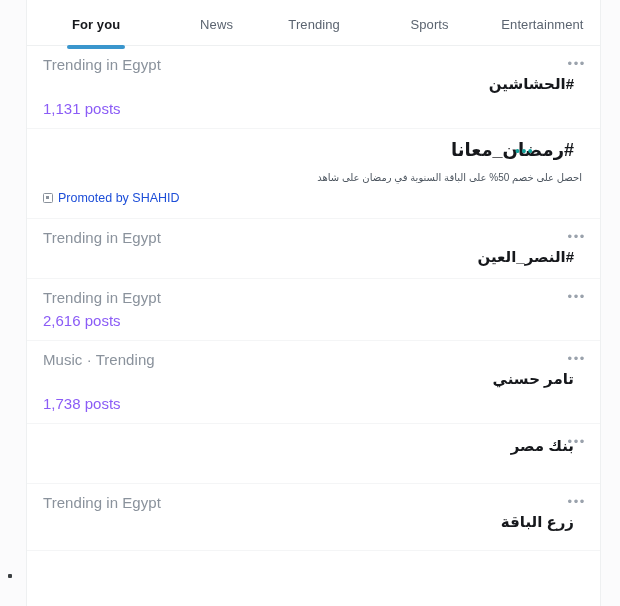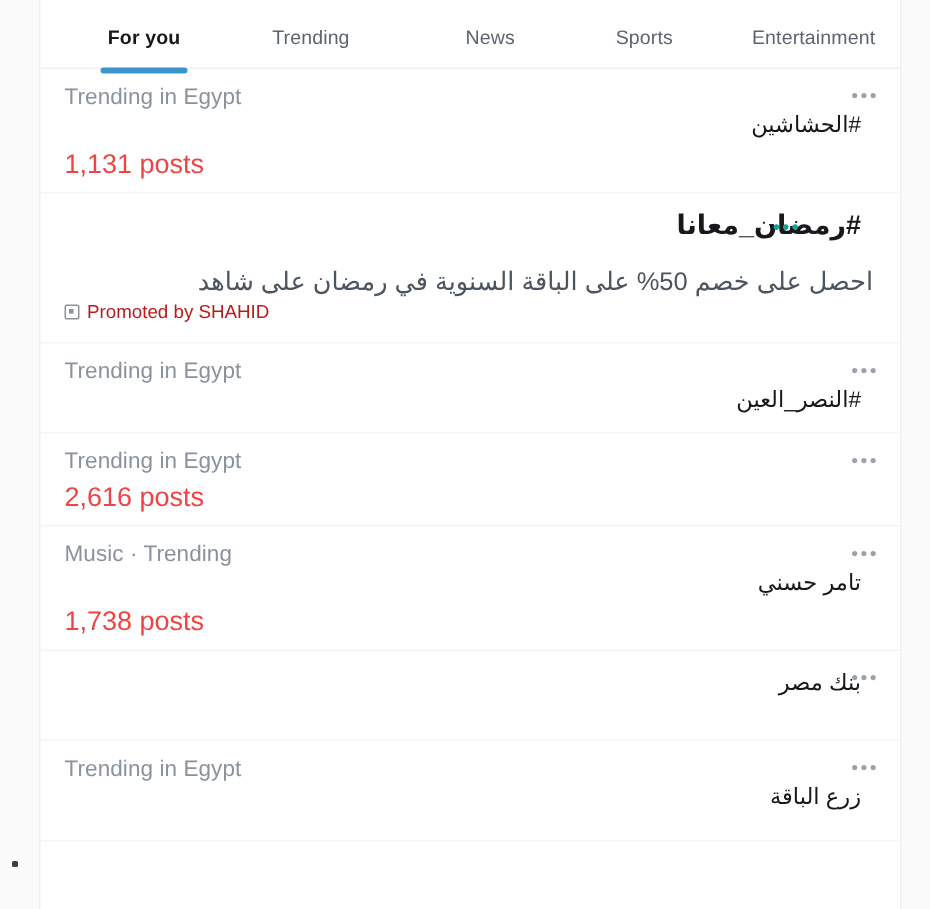--- a/index.html
+++ b/index.html
@@ -111,30 +111,30 @@
   .trend-ctx {
     font-size: 15px;
     color: #8a929c;
     line-height: 16px;
     letter-spacing: 0.05px;
   }
   .trend-name {
     direction: rtl;
     text-align: right;
     font-size: 15px;
-    font-weight: normal;
+    font-weight: bold;
     color: #16181c;
     line-height: 20px;
     margin-top: 1px;
     padding-right: 10px;
     unicode-bidi: isolate;
   }
   .trend-count {
-    font-size: 18px;
-    color: #ef4444;
+    font-size: 15px;
+    color: #8b5cf6;
     line-height: 16px;
     margin-top: 7px;
   }
   .dots {
     position: absolute;
     right: 14px;
     font-size: 13px;
     letter-spacing: 1.6px;
     color: #9aa2ac;
     line-height: 8px;
@@ -163,34 +163,34 @@
     font-size: 18px;
     font-weight: bold;
     color: #16181c;
     line-height: 22px;
     padding-right: 10px;
     unicode-bidi: isolate;
   }
   .promo-desc {
     direction: rtl;
     text-align: right;
-    font-size: 17px;
+    font-size: 10px;
     color: #4c555f;
     line-height: 20px;
-    margin-top: 17px;
+    margin-top: 7px;
     padding-right: 2px;
     unicode-bidi: isolate;
   }
   .promo-by {
     display: flex;
     align-items: center;
     gap: 5px;
     margin-top: 2px;
     font-size: 12.5px;
-    color: #b91c1c;
+    color: #1d4ed8;
     line-height: 16px;
   }
   .promo-badge {
     width: 10px;
     height: 10px;
     border: 1.5px solid #8a929c;
     border-radius: 1.5px;
     position: relative;
     box-sizing: border-box;
     flex: 0 0 auto;
@@ -216,26 +216,26 @@
 
   <div class="gutter-dot"></div>
 
   <div class="col">
 
     <div class="tabbar">
       <div class="tab tab-foryou active">
         <span>For you</span>
         <span class="underline"></span>
       </div>
+      <div class="tab tab-news">
+        <span>News</span>
+
+      </div>
       <div class="tab tab-trending">
         <span>Trending</span>
-
-      </div>
-      <div class="tab tab-news">
-        <span>News</span>
 
       </div>
       <div class="tab tab-sports">
         <span>Sports</span>
 
       </div>
       <div class="tab tab-ent">
         <span>Entertainment</span>
 
       </div>

